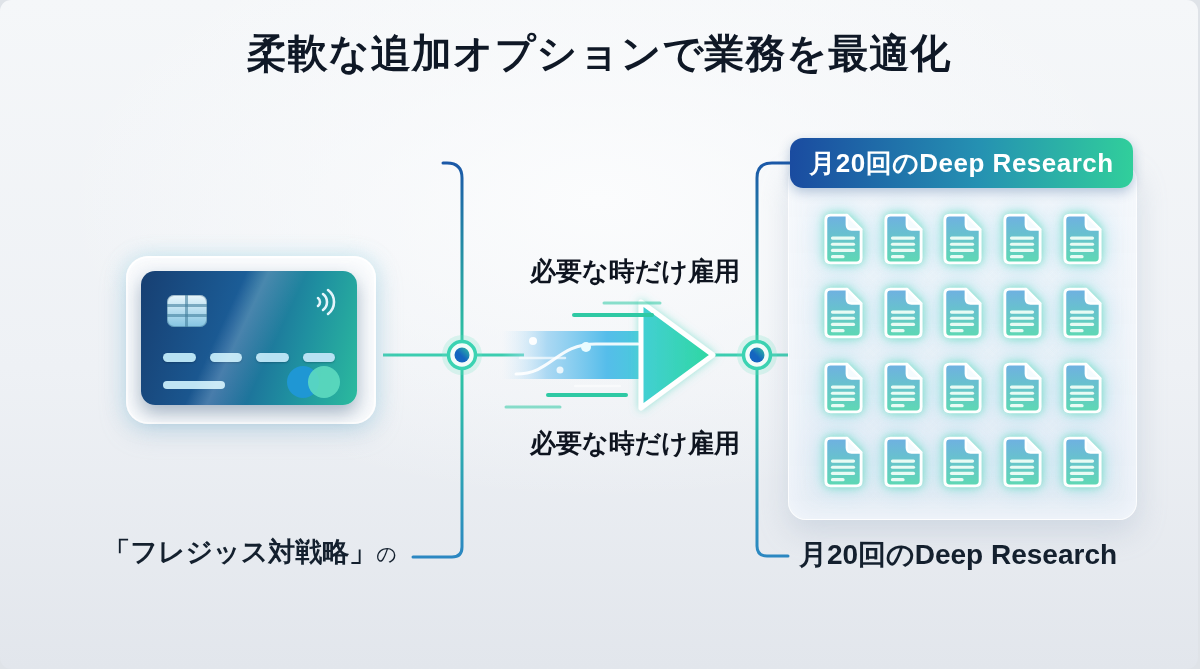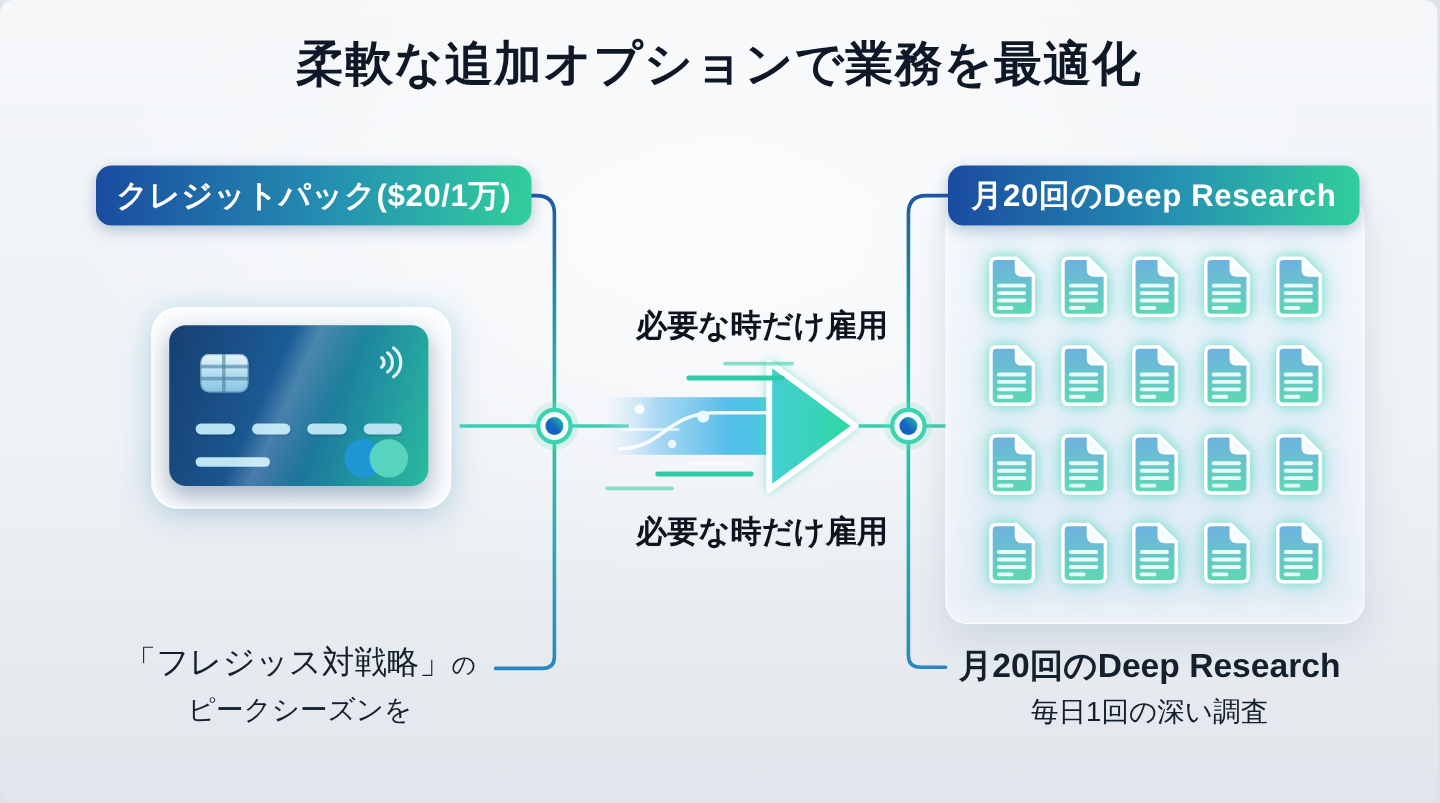--- a/index.html
+++ b/index.html
@@ -56,21 +56,21 @@
   .card-caption{position:absolute;left:126px;top:447px;width:246px;text-align:center;z-index:2;
     font-size:23px;color:#1c2633;}
 
   .mid-caption{position:absolute;left:487px;width:296px;text-align:center;z-index:2;
     font-size:26px;font-weight:800;color:#0e141f;}
   .mid-top{top:254px;}
   .mid-bottom{top:426px;}
 
   .note{position:absolute;text-align:center;z-index:2;color:#14202e;}
   .note-left{left:85px;top:534px;width:330px;}
-  .note-left .l1 b{font-size:27px;font-weight:400;}
+  .note-left .l1 b{font-size:27px;font-weight:700;}
   .note-left .l1 span{font-size:20px;font-weight:400;}
   .note-left .l2{font-size:23px;margin-top:6px;}
   .note-right{left:780px;top:536px;width:356px;}
   .note-right .l1{font-size:28px;font-weight:800;}
   .note-right .l2{font-size:23px;margin-top:4px;}
 </style>
 </head>
 <body>
 
 <div class="canvas">
@@ -139,21 +139,20 @@
       <circle cx="462" cy="355" r="13.5" fill="#f4fcfa" stroke="#3bd3b2" stroke-width="3.5"></circle>
       <circle cx="462" cy="355" r="7.5" fill="url(#nodeG)"></circle>
     </g>
     <g>
       <circle cx="757" cy="355" r="20" fill="rgba(110,226,197,0.22)"></circle>
       <circle cx="757" cy="355" r="13.5" fill="#f4fcfa" stroke="#3bd3b2" stroke-width="3.5"></circle>
       <circle cx="757" cy="355" r="7.5" fill="url(#nodeG)"></circle>
     </g>
   </svg>
 
-  <div class="badge badge-left">クレジットパック($20/1万)</div>
   <div class="badge badge-right">月20回のDeep Research</div>
 
   <div class="panel">
     <div class="doc-grid">
   <div class="doc-item">
     <svg viewBox="0 0 44 56" width="42" height="54" aria-hidden="true">
       <path d="M9 3 H26 L41 18 V48 Q41 53 36 53 H9 Q4 53 4 48 V8 Q4 3 9 3 Z" fill="url(#docG)" stroke="#ffffff" stroke-width="3" stroke-linejoin="round"></path>
       <path d="M26 3 V13 Q26 18 31 18 H41 Z" fill="#f4fbfe" stroke="#ffffff" stroke-width="2.5" stroke-linejoin="round"></path>
       <g stroke="#e8fbf4" stroke-width="3.4" stroke-linecap="round">
         <line x1="11" y1="27" x2="33" y2="27"></line>
@@ -438,20 +437,18 @@
       <div class="pay-circle pay-teal"></div>
     </div>
   </div>
 
 
   <div class="mid-caption mid-top">必要な時だけ雇用</div>
   <div class="mid-caption mid-bottom">必要な時だけ雇用</div>
 
   <div class="note note-left">
     <div class="l1"><b>「フレジッス対戦略」</b><span>の</span></div>
-    <div class="l2">ピークシーズンを</div>
   </div>
   <div class="note note-right">
     <div class="l1">月20回のDeep Research</div>
-    <div class="l2">毎日1回の深い調査</div>
   </div>
 
 </div>
 
 </body></html>

